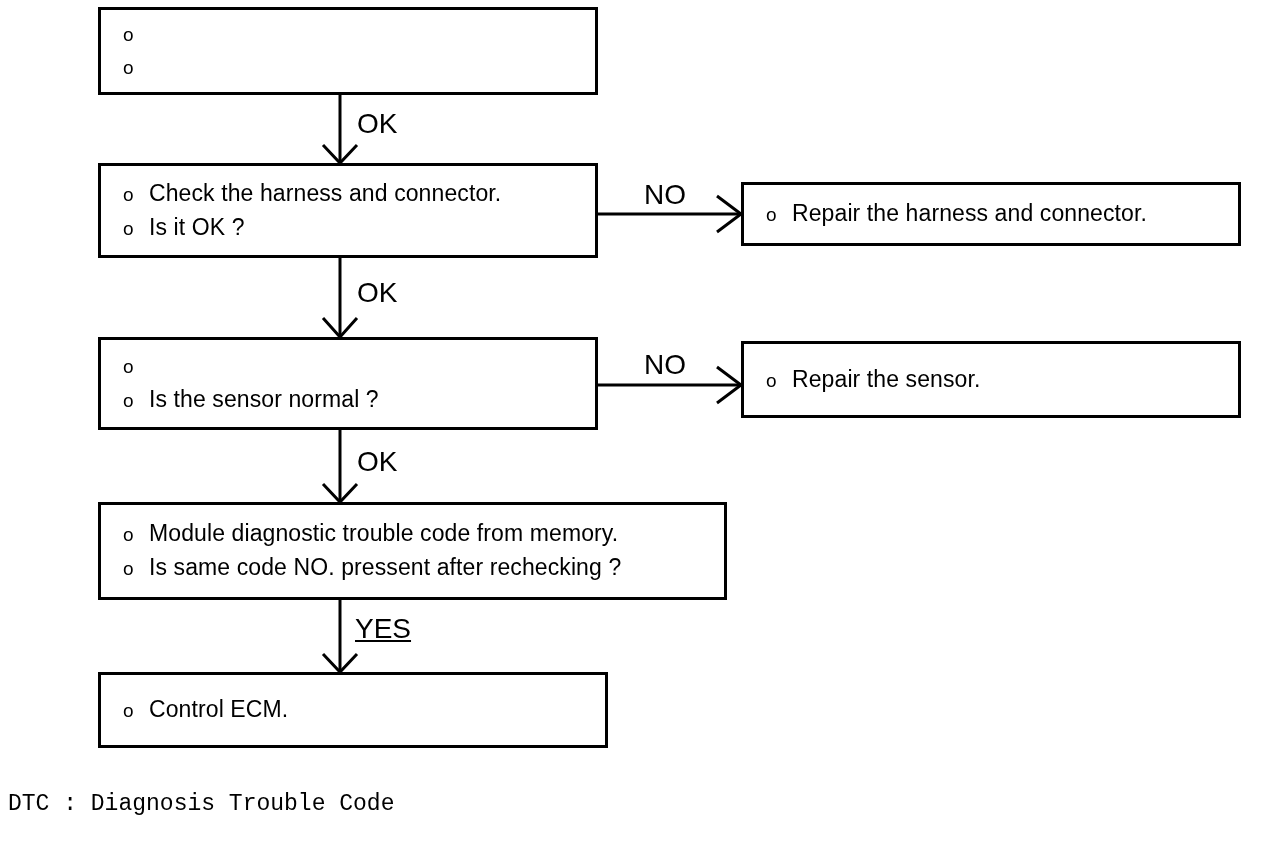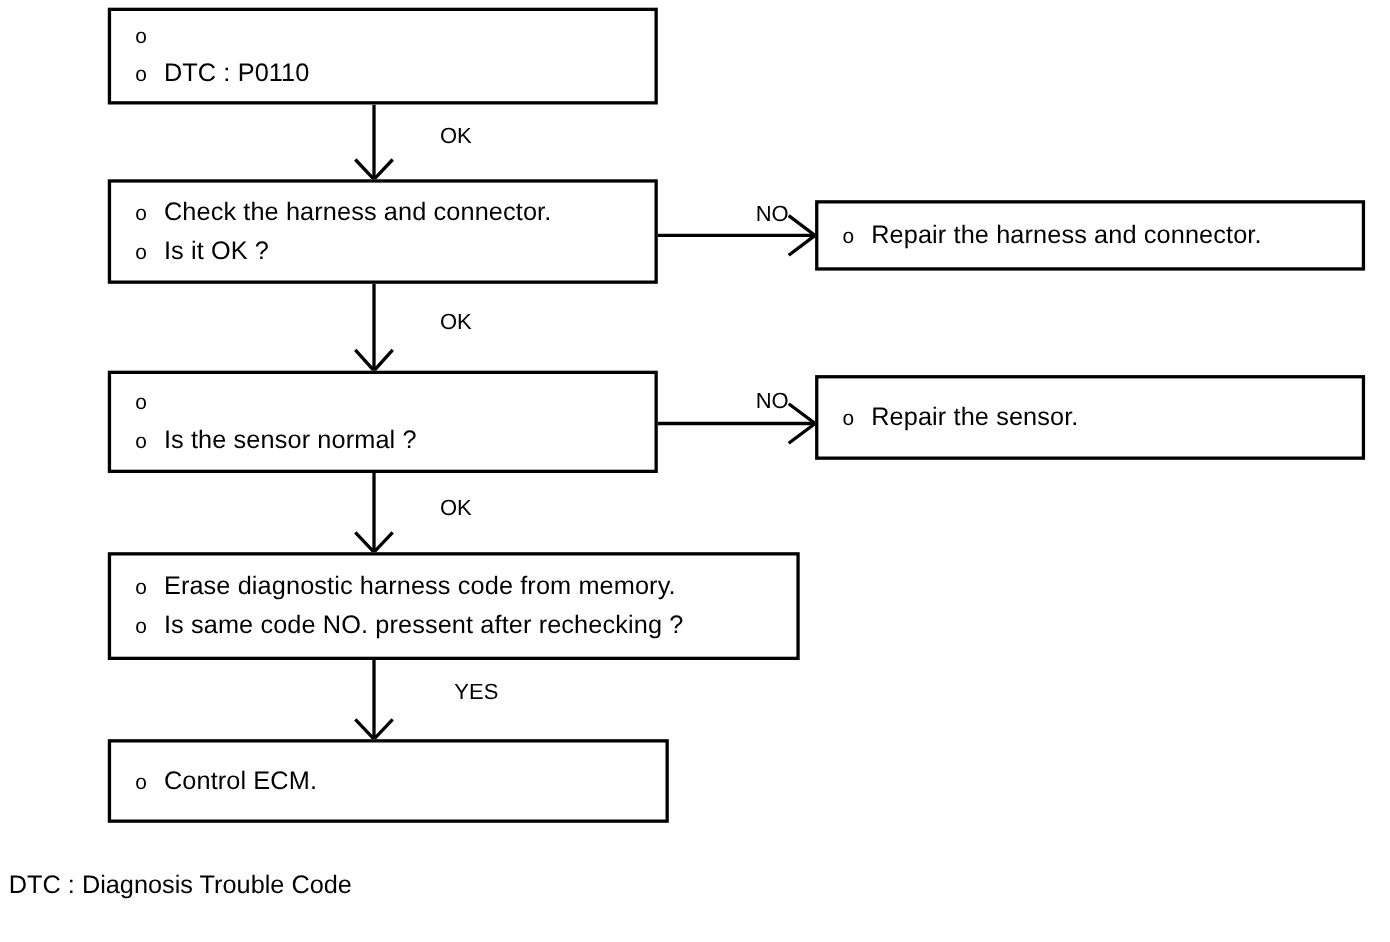--- a/index.html
+++ b/index.html
@@ -44,24 +44,23 @@
     text-align: left;
     padding-left: 4px;
   }
   .node .txt {
     display: inline-block;
   }
   .node.pad-left .line { padding-left: 18px; }
 
   .edge-label {
     position: absolute;
-    font-size: 20px;
+    font-size: 28px;
     line-height: 24px;
     white-space: nowrap;
-    margin-left: 43px;
   }
   .legend {
     position: absolute;
     font-size: 23px;
     line-height: 32px;
     white-space: nowrap;
   }
   svg.connectors {
     position: absolute;
     left: 0;
@@ -98,21 +97,20 @@
       <polyline points="717,367 741,385 717,403"></polyline>
     </g>
   </svg>
 
   <div class="node pad-left" style="left:98px; top:7px; width:500px; height:88px;">
     <div class="line">
       <span class="bullet">o</span>
     </div>
     <div class="line">
       <span class="bullet">o</span>
-      <span class="txt">DTC : P0110</span>
     </div>
   </div>
 
   <div class="node pad-left" style="left:98px; top:163px; width:500px; height:95px;">
     <div class="line">
       <span class="bullet">o</span>
       <span class="txt">Check the harness and connector.</span>
     </div>
     <div class="line">
       <span class="bullet">o</span>
@@ -140,37 +138,37 @@
   <div class="node pad-left" style="left:741px; top:341px; width:500px; height:77px;">
     <div class="line">
       <span class="bullet">o</span>
       <span class="txt">Repair the sensor.</span>
     </div>
   </div>
 
   <div class="node pad-left" style="left:98px; top:502px; width:629px; height:98px;">
     <div class="line">
       <span class="bullet">o</span>
-      <span class="txt">Erase diagnostic harness code from memory.</span>
+      <span class="txt">Module diagnostic trouble code from memory.</span>
     </div>
     <div class="line">
       <span class="bullet">o</span>
       <span class="txt">Is same code NO. pressent after rechecking ?</span>
     </div>
   </div>
 
   <div class="node pad-left" style="left:98px; top:672px; width:510px; height:76px;">
     <div class="line">
       <span class="bullet">o</span>
       <span class="txt">Control ECM.</span>
     </div>
   </div>
 
   <div class="edge-label" style="left:357px; top:112px;">OK</div>
   <div class="edge-label" style="left:357px; top:281px;">OK</div>
   <div class="edge-label" style="left:357px; top:450px;">OK</div>
   <div class="edge-label" style="left:644px; top:183px;">NO</div>
   <div class="edge-label" style="left:644px; top:353px;">NO</div>
-  <div class="edge-label" style="left:370px; top:617px;">YES</div>
+  <div class="edge-label" style="left:355px; top:617px;text-decoration:underline;">YES</div>
 
-  <div class="legend" style="left:8px; top:788px;">DTC : Diagnosis Trouble Code</div>
+  <div class="legend" style="left:8px; top:788px;font-family:Liberation Mono, monospace;">DTC : Diagnosis Trouble Code</div>
 
 </div>
 
 </body></html>

